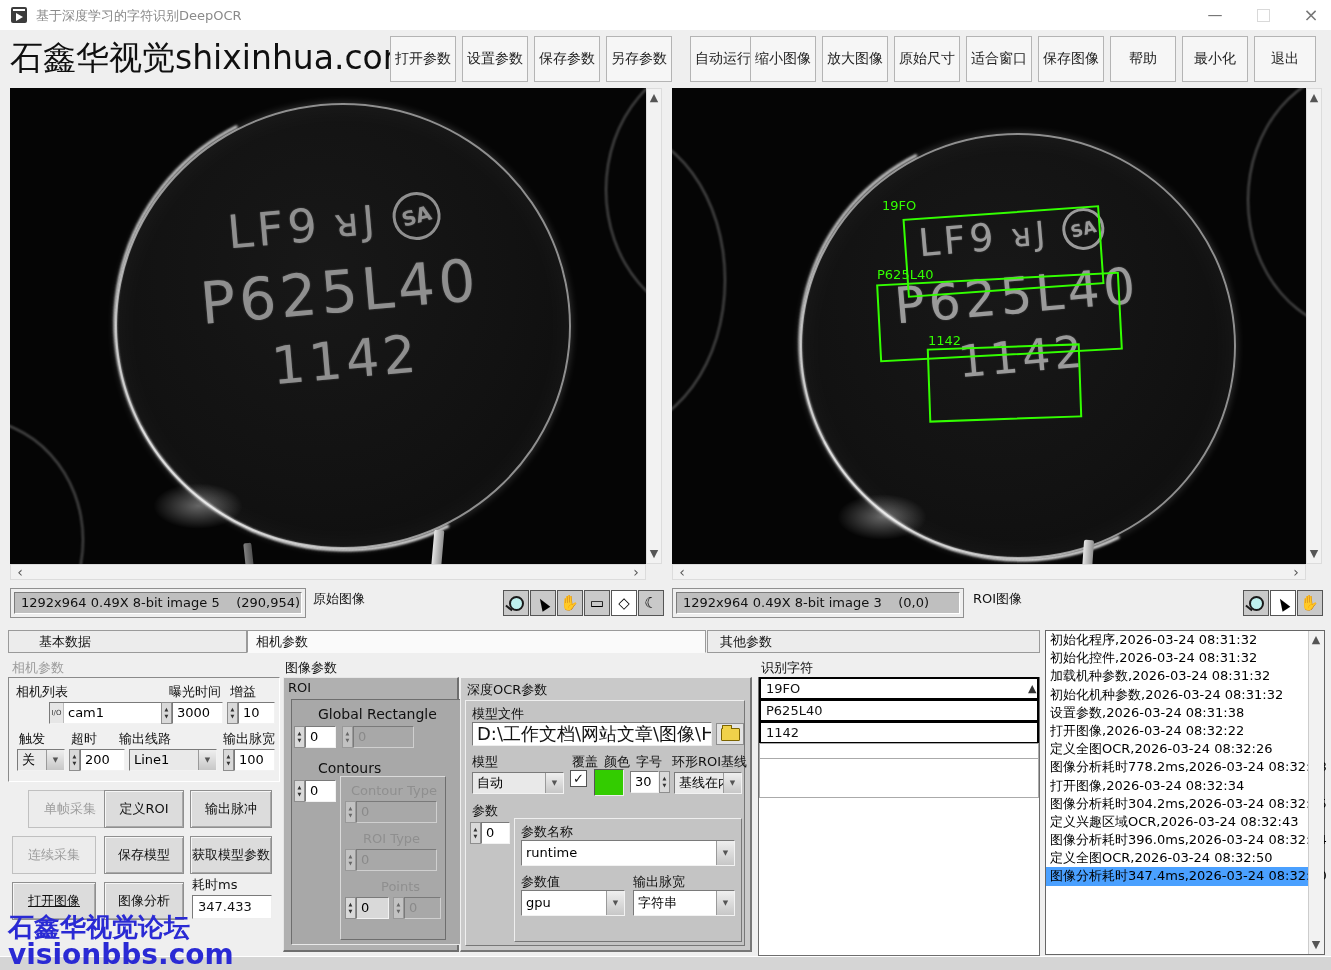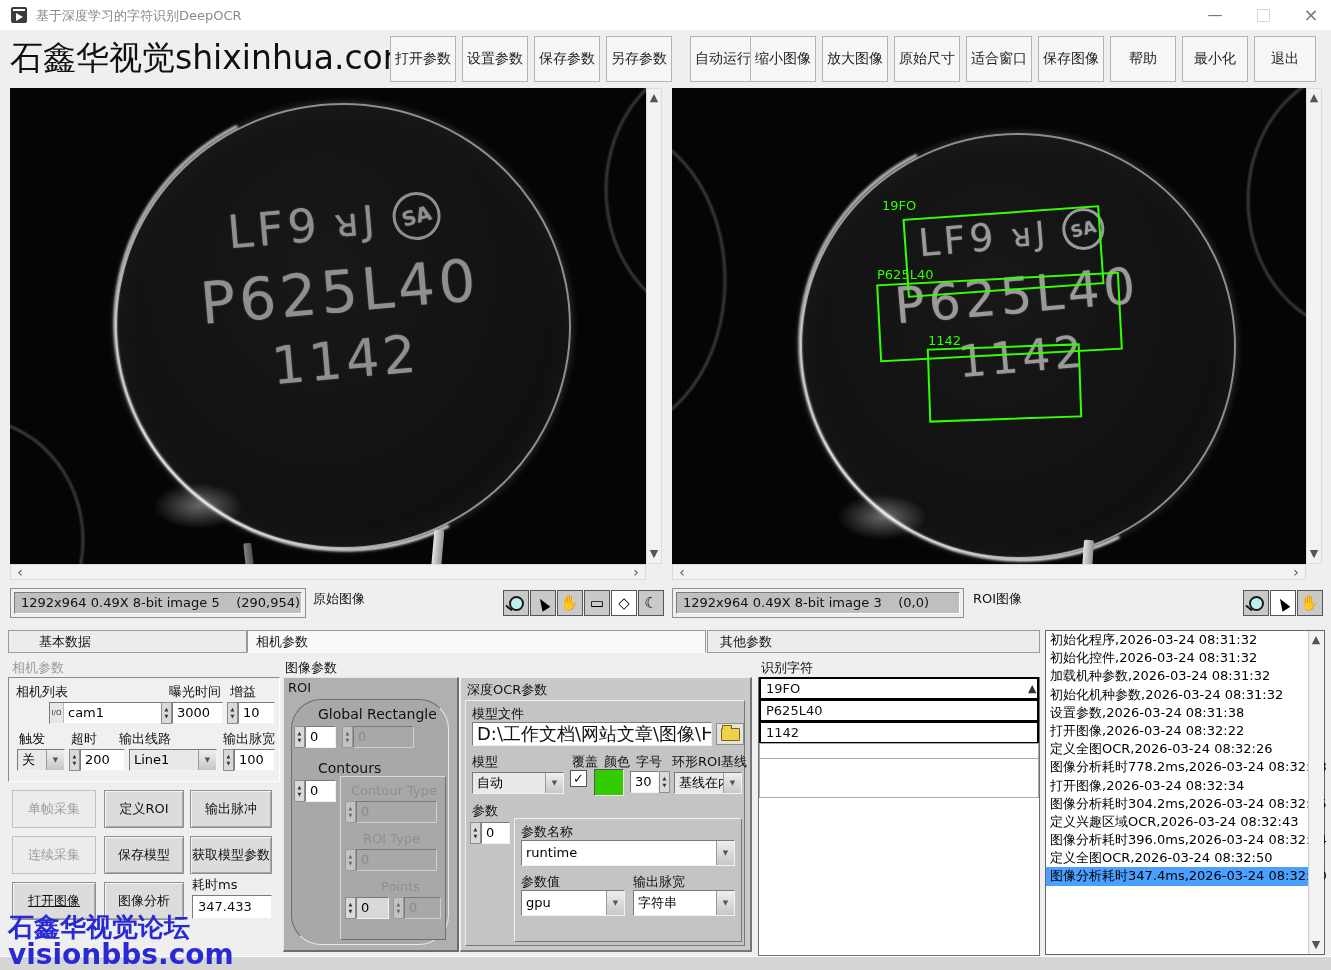--- a/index.html
+++ b/index.html
@@ -297,34 +297,34 @@
   </div>
   <div class="spin" style="left:214px;top:71px;width:52px;">
     <span class="arr">
         <span>▲</span>
         <span>▼</span>
       </span>
       <span class="box">100</span>
   </div>
 </div>
 
-<div class="abs act-btn dis" style="left:12px;top:790px;width:84px;height:38px;">单帧采集</div>
+<div class="abs act-btn dis" style="left:28px;top:790px;width:84px;height:38px;">单帧采集</div>
 <div class="abs act-btn" style="left:104px;top:790px;width:80px;height:38px;">定义ROI</div>
 <div class="abs act-btn" style="left:190px;top:790px;width:82px;height:38px;">输出脉冲</div>
 <div class="abs act-btn dis" style="left:12px;top:836px;width:84px;height:38px;">连续采集</div>
 <div class="abs act-btn" style="left:104px;top:836px;width:80px;height:38px;">保存模型</div>
 <div class="abs act-btn" style="left:190px;top:836px;width:82px;height:38px;">获取模型参数</div>
 <div class="abs act-btn" style="left:12px;top:882px;width:84px;height:38px;text-decoration:underline;">打开图像</div>
 <div class="abs act-btn" style="left:104px;top:882px;width:80px;height:38px;">图像分析</div>
 <div class="abs flabel" style="left:192px;top:876px;">耗时ms</div>
 <div class="abs" style="left:192px;top:895px;width:80px;height:24px;background:#fff;border-top:1px solid #7a7a7a;border-left:1px solid #7a7a7a;border-bottom:1px solid #eee;border-right:1px solid #eee;box-sizing:border-box;font-size:13px;line-height:22px;padding-left:5px;">347.433</div>
 
 <div class="abs panel-dark" style="left:283px;top:677px;width:176px;height:275px;">
   <div class="flabel" style="left:4px;top:2px;">ROI</div>
-  <div class="inset-dark abs" style="left:7px;top:21px;width:158px;height:246px;border-radius:30px;">
+  <div class="inset-dark abs" style="left:7px;top:21px;width:170px;height:246px;">
     <div class="flabel" style="left:26px;top:6px;font-size:14px;">Global Rectangle</div>
     <div class="spin" style="left:2px;top:26px;width:42px;">
       <span class="arr">
           <span>▲</span>
           <span>▼</span>
         </span>
         <span class="box">0</span>
     </div>
     <div class="spin dis" style="left:50px;top:26px;width:72px;">
       <span class="arr">

